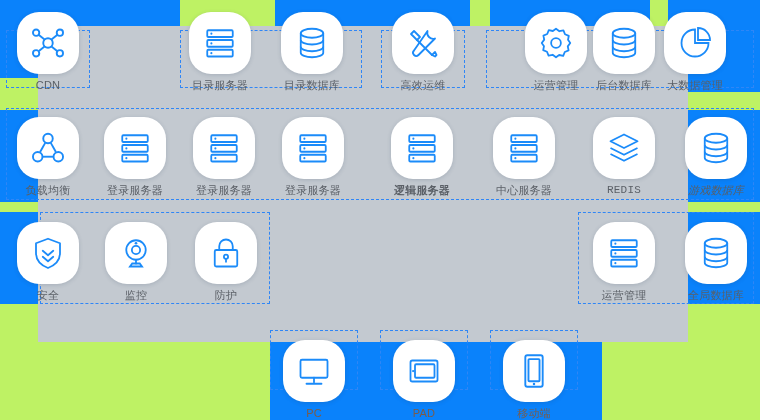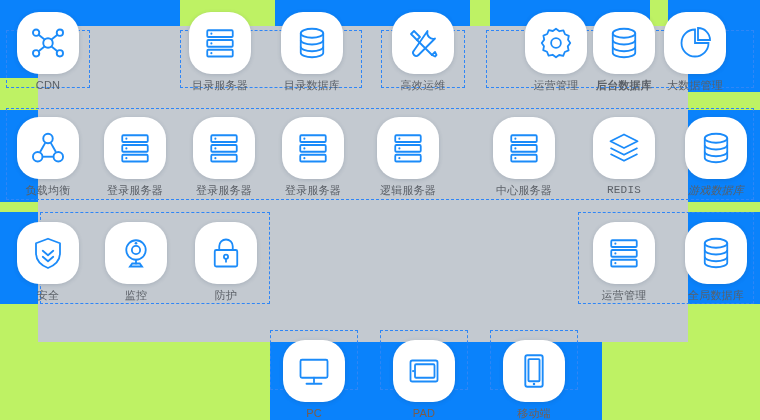--- a/index.html
+++ b/index.html
@@ -142,21 +142,21 @@
   <div class="node" style="left:520px;top:12px;">
     <div class="chip">
       <svg width="36" height="36" viewBox="0 0 48 48" fill="none" stroke="#1b8bf9" stroke-width="2.4" stroke-linejoin="round">
         <path d="M24 5l4.5 3.3 5.4-1.1 2.1 5.1 5.1 2.1-1.1 5.4L43 24l-3.3 4.5 1.1 5.4-5.1 2.1-2.1 5.1-5.4-1.1L24 43l-4.5-3.3-5.4 1.1-2.1-5.1-5.1-2.1 1.1-5.4L5 24l3.3-4.5-1.1-5.4 5.1-2.1 2.1-5.1 5.4 1.1z"></path>
         <circle cx="24" cy="24" r="6.5"></circle>
       </svg>
     </div>
     <div class="cap">运营管理</div>
   </div>
 
-  <div class="node" style="left:588px;top:12px;font-weight:bold;">
+  <div class="node" style="left:588px;top:12px;">
     <div class="chip">
       <svg width="34" height="36" viewBox="0 0 44 48" fill="none" stroke="#1b8bf9" stroke-width="2.4">
         <ellipse cx="22" cy="11" rx="15" ry="6"></ellipse>
         <path d="M7 11v26c0 3.3 6.7 6 15 6s15-2.7 15-6V11"></path>
         <path d="M7 20c0 3.3 6.7 6 15 6s15-2.7 15-6"></path>
         <path d="M7 29c0 3.3 6.7 6 15 6s15-2.7 15-6"></path>
       </svg>
     </div>
     <div class="cap">后台数据库</div>
   </div>
@@ -220,21 +220,21 @@
         <rect x="7" y="20" width="34" height="9" rx="1.5"></rect>
         <rect x="7" y="33" width="34" height="9" rx="1.5"></rect>
         <circle cx="12.5" cy="11.5" r="1.4" fill="#1b8bf9" stroke="none"></circle>
         <circle cx="12.5" cy="24.5" r="1.4" fill="#1b8bf9" stroke="none"></circle>
         <circle cx="12.5" cy="37.5" r="1.4" fill="#1b8bf9" stroke="none"></circle>
       </svg>
     </div>
     <div class="cap">登录服务器</div>
   </div>
 
-  <div class="node" style="left:372px;top:117px;">
+  <div class="node" style="left:386px;top:117px;font-weight:bold;">
     <div class="chip">
       <svg width="36" height="36" viewBox="0 0 48 48" fill="none" stroke="#1b8bf9" stroke-width="2.4">
         <rect x="7" y="7" width="34" height="9" rx="1.5"></rect>
         <rect x="7" y="20" width="34" height="9" rx="1.5"></rect>
         <rect x="7" y="33" width="34" height="9" rx="1.5"></rect>
         <circle cx="12.5" cy="11.5" r="1.4" fill="#1b8bf9" stroke="none"></circle>
         <circle cx="12.5" cy="24.5" r="1.4" fill="#1b8bf9" stroke="none"></circle>
         <circle cx="12.5" cy="37.5" r="1.4" fill="#1b8bf9" stroke="none"></circle>
       </svg>
     </div>

